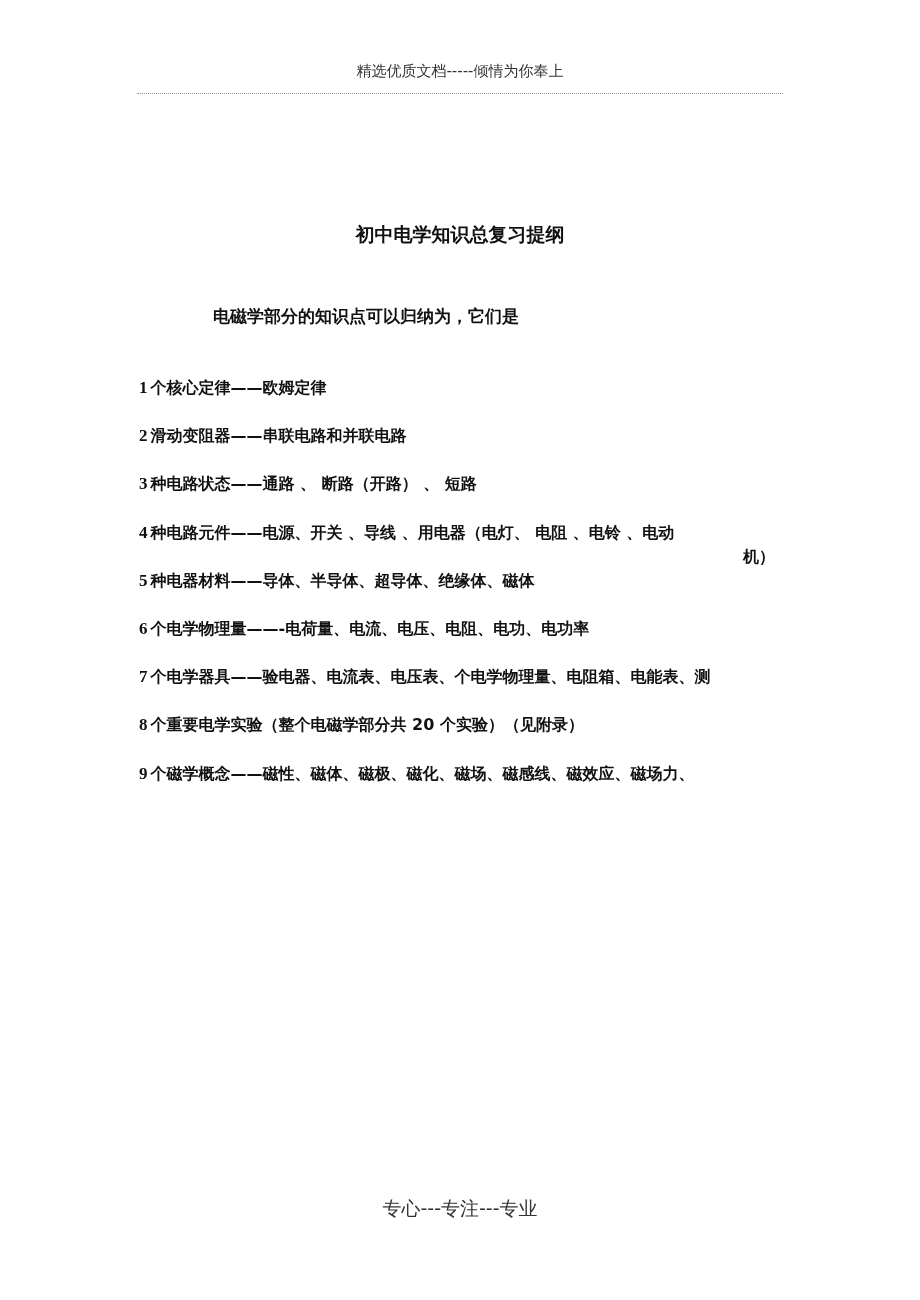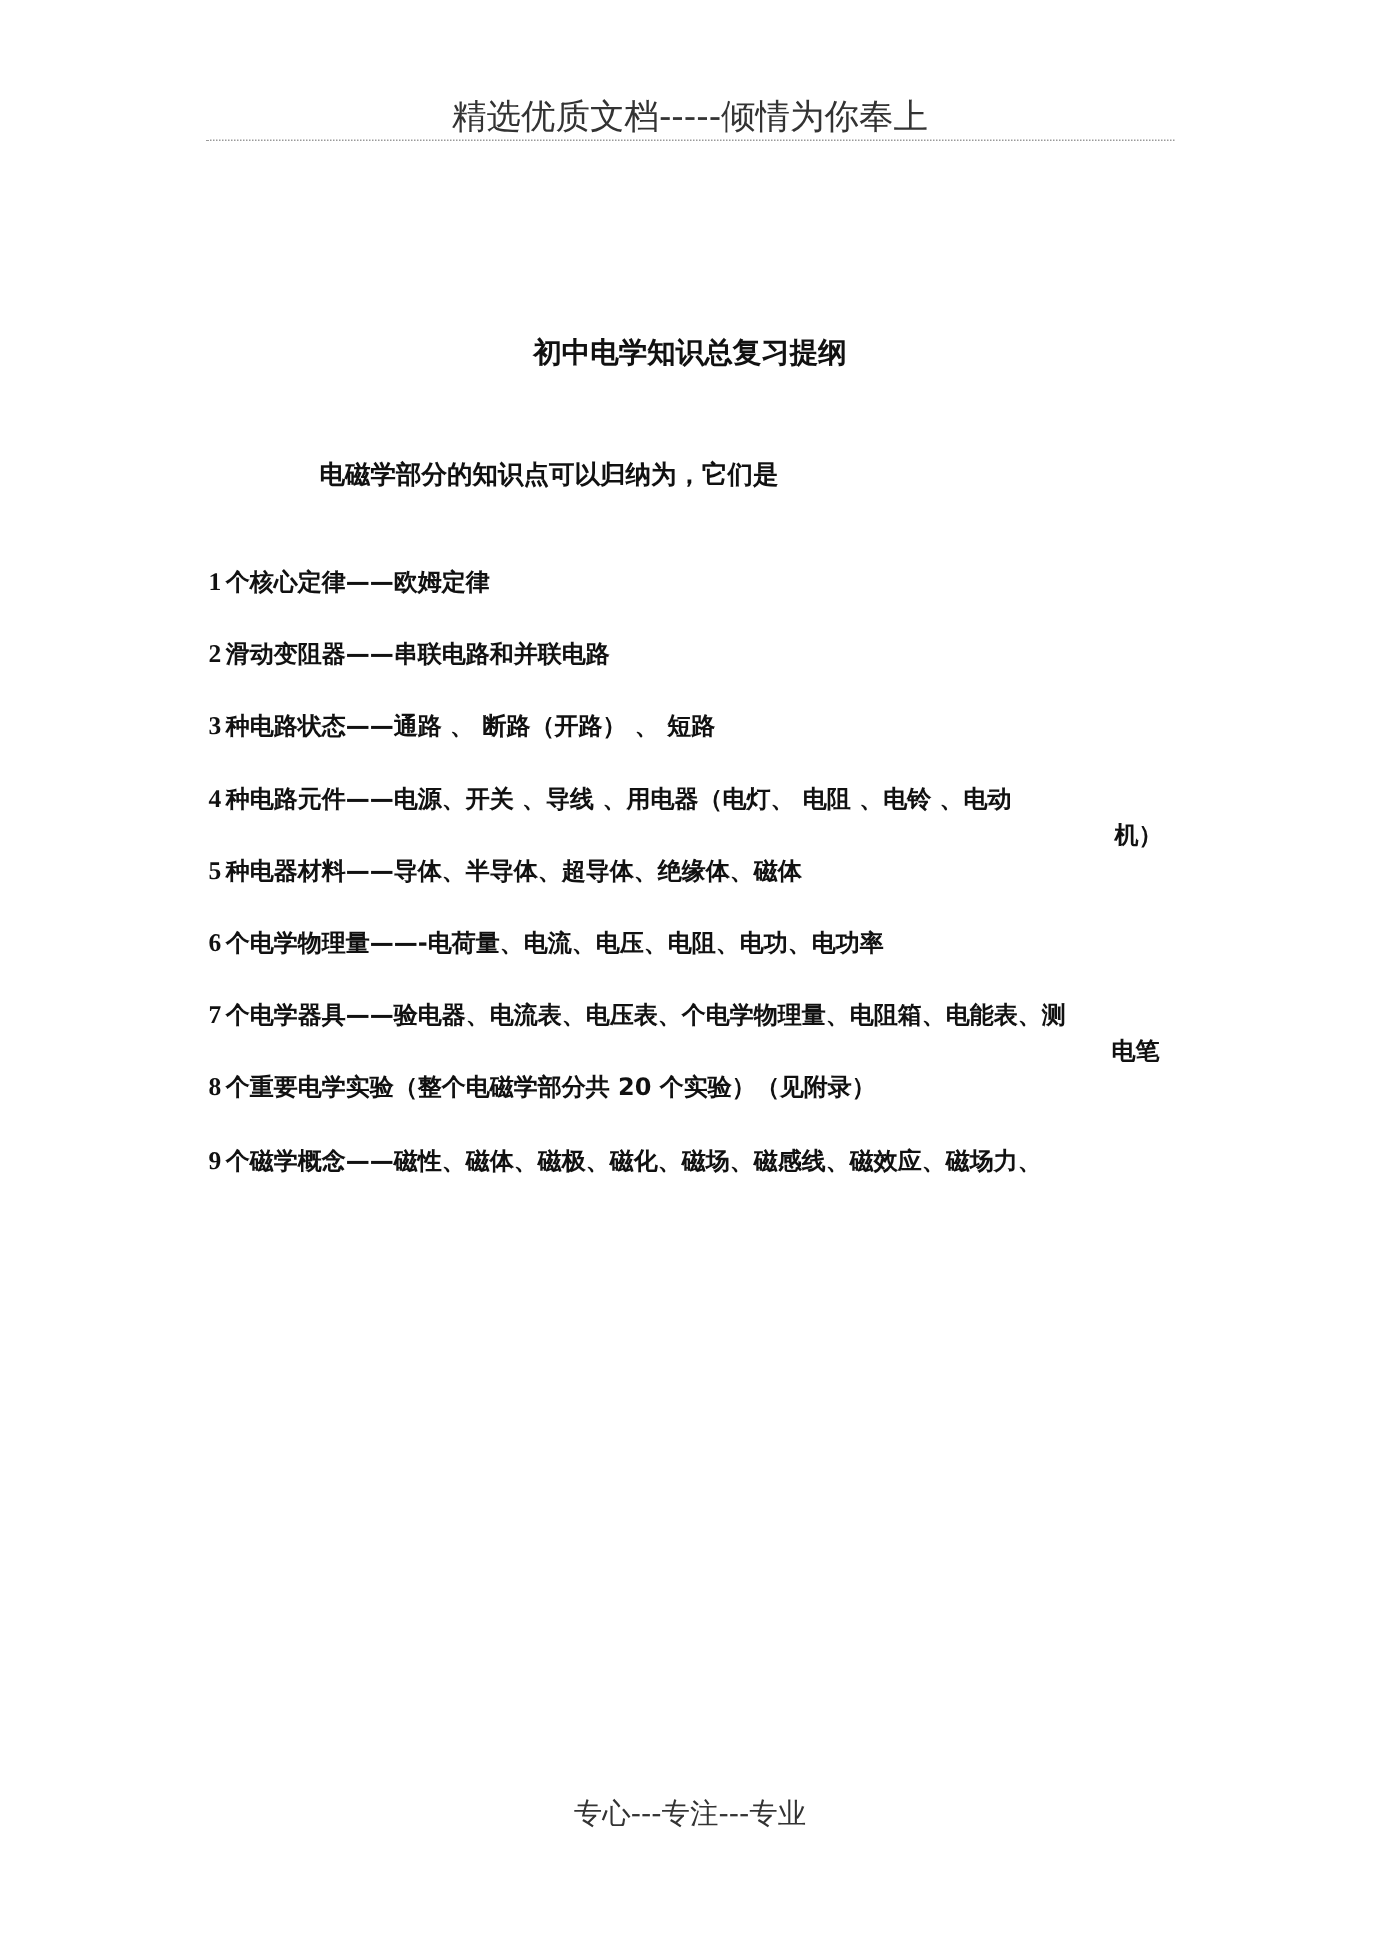--- a/index.html
+++ b/index.html
@@ -15,21 +15,21 @@
       font-family: "DejaVu Serif", "Liberation Serif", serif;
       color: #000;
     }
     .header {
       position: absolute;
       left: 137px;
       top: 62px;
       width: 646px;
       text-align: center;
       font-family: "DejaVu Sans", sans-serif;
-      font-size: 23px;
+      font-size: 15px;
       color: #333;
       letter-spacing: 0px;
     }
     .header-rule {
       position: absolute;
       left: 137px;
       top: 93px;
       width: 646px;
       height: 0;
       border-top: 1px dotted #9a9a9a;
@@ -118,21 +118,20 @@
 <div class="item" style="top:569px;">
   <span class="num">5</span><span>种电器材料——导体、半导体、超导体、绝缘体、磁体</span>
 </div>
 
 <div class="item" style="top:617px;">
   <span class="num">6</span><span>个电学物理量——-电荷量、电流、电压、电阻、电功、电功率</span>
 </div>
 
 <div class="item" style="top:665px;">
   <span class="num">7</span><span>个电学器具——验电器、电流表、电压表、个电学物理量、电阻箱、电能表、测</span>
-  <span class="cont" style="padding-right:10px;">电笔</span>
 </div>
 
 <div class="item" style="top:713px;">
   <span class="num">8</span><span>个重要电学实验（整个电磁学部分共 20 个实验）（见附录）</span>
 </div>
 
 <div class="item" style="top:762px;">
   <span class="num">9</span><span>个磁学概念——磁性、磁体、磁极、磁化、磁场、磁感线、磁效应、磁场力、</span>
 </div>
 

